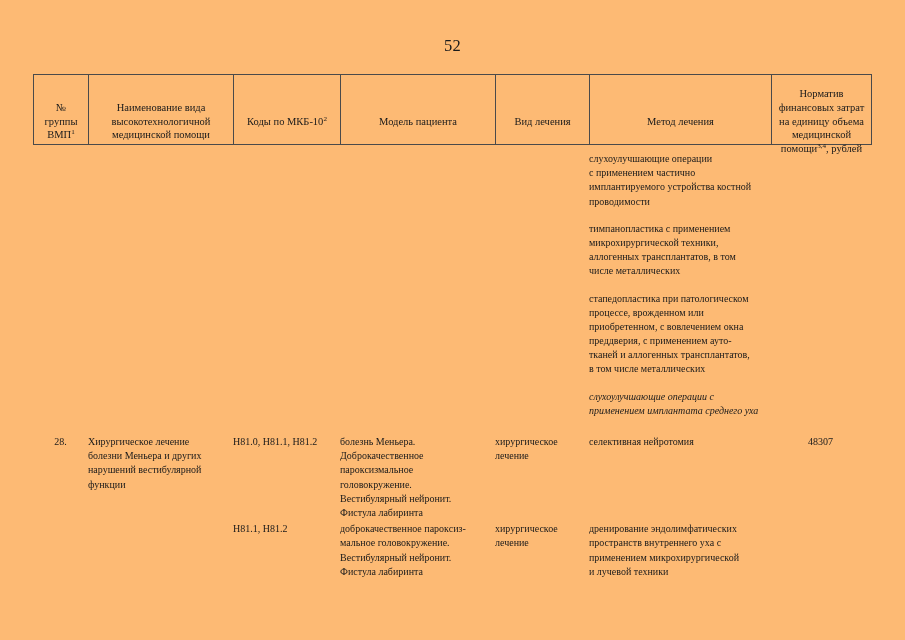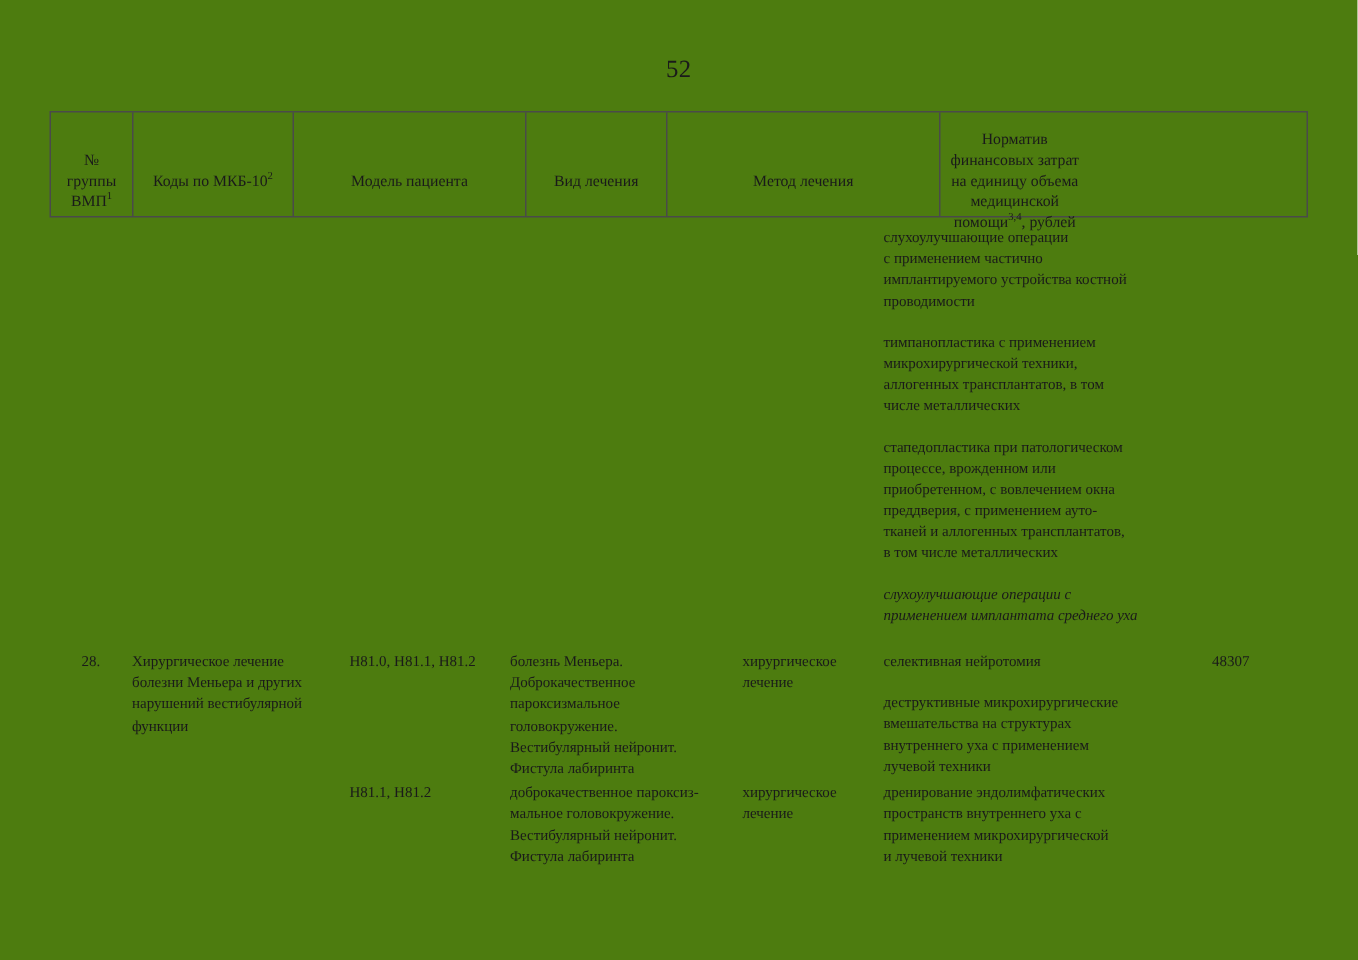--- a/index.html
+++ b/index.html
@@ -8,21 +8,21 @@
     background: #ffffff;
   }
   body {
     font-family: "Liberation Serif", "DejaVu Serif", serif;
     color: #1a1a1a;
   }
   #page {
     position: relative;
     width: 905px;
     height: 640px;
-    background: #4d7c0f;
+    background: #fdba74;
     overflow: hidden;
   }
   .page-number {
     position: absolute;
     top: 36px;
     left: 0;
     width: 905px;
     text-align: center;
     font-size: 16.5px;
     letter-spacing: 0.2px;
@@ -96,20 +96,27 @@
   <div id="header-table">
 
     <div class="hcell c0">
       <span class="lines">
         <span>№</span><br>
         <span>группы</span><br>
         <span>ВМП</span><sup>1</sup>
       </span>
     </div>
 
+    <div class="hcell c1">
+      <span class="lines">
+        <span>Наименование вида</span><br>
+        <span>высокотехнологичной</span><br>
+        <span>медицинской помощи</span>
+      </span>
+    </div>
 
     <div class="hcell c2">
       <span class="lines">
         <span>Коды по МКБ-10</span><sup>2</sup>
       </span>
     </div>
 
     <div class="hcell c3">
       <span class="lines">Модель пациента</span>
     </div>
@@ -173,24 +180,20 @@
       <div class="bcell c3" style="white-space: pre-line;">болезнь Меньера.
 Доброкачественное
 пароксизмальное
 головокружение.
 Вестибулярный нейронит.
 Фистула лабиринта</div>
       <div class="bcell c4" style="white-space: pre-line;">хирургическое
 лечение</div>
       <div class="bcell c5">
         <p class="para">селективная нейротомия</p>
-        <p class="para" style="white-space: pre-line;">деструктивные микрохирургические
-вмешательства на структурах
-внутреннего уха с применением
-лучевой техники</p>
       </div>
       <div class="bcell c6 money">48307</div>
     </div>
 
     <div class="brow" style="margin-top:2px;">
       <div class="bcell c0 num"></div>
       <div class="bcell c1"></div>
       <div class="bcell c2">H81.1, H81.2</div>
       <div class="bcell c3" style="white-space: pre-line;">доброкачественное пароксиз-
 мальное головокружение.

